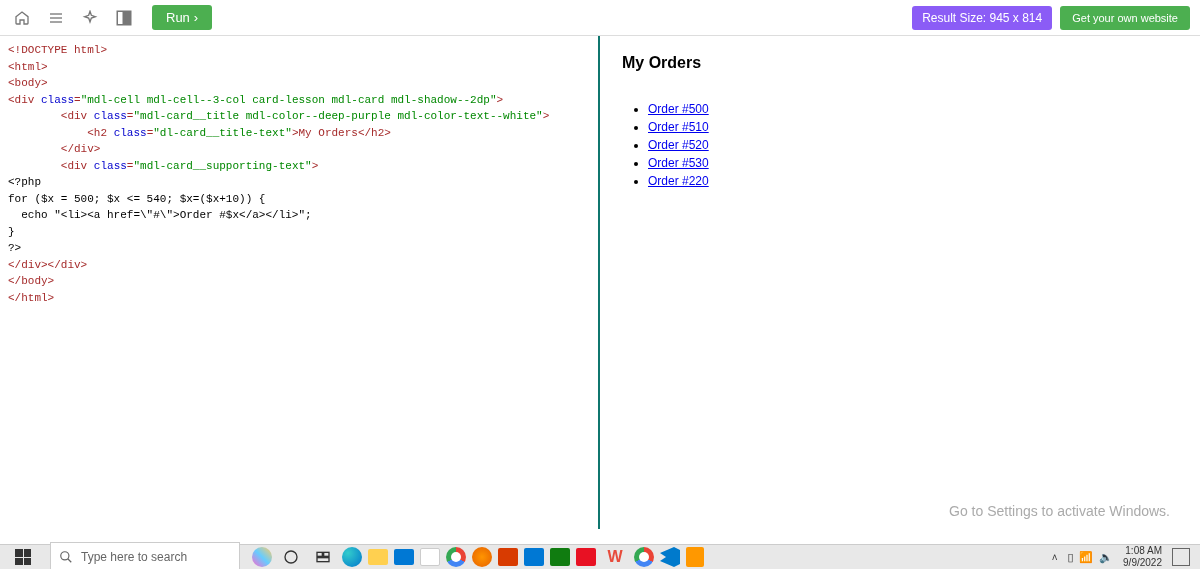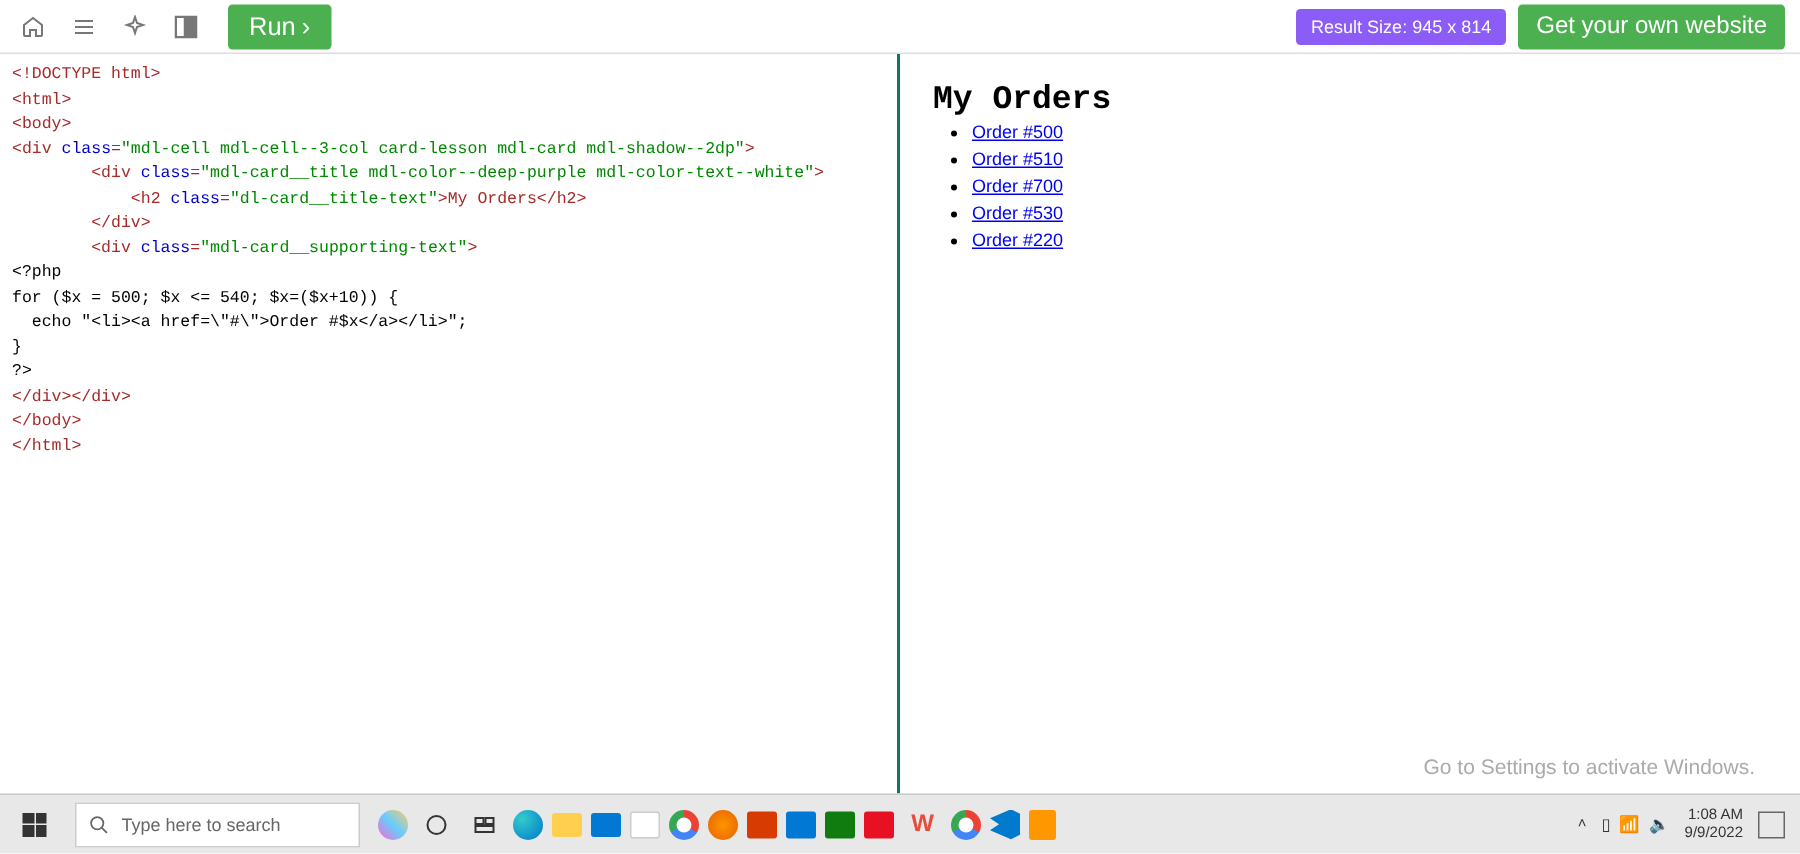--- a/index.html
+++ b/index.html
@@ -1,36 +1,36 @@
 <!DOCTYPE html>
 <html><head>
 <meta charset="utf-8">
 <style>
 * { margin: 0; padding: 0; box-sizing: border-box; }
 body { font-family: Arial, sans-serif; width: 1200px; height: 569px; overflow: hidden; background: #fff; position: relative; }
 .toolbar { height: 36px; background: #fff; border-bottom: 1px solid #ddd; display: flex; align-items: center; padding: 0 10px; }
 .tb-icon { width: 24px; height: 24px; display: flex; align-items: center; justify-content: center; cursor: pointer; margin-right: 10px; color: #666; }
-.run-btn { background: #4CAF50; color: #fff; border: none; padding: 5px 14px; border-radius: 3px; cursor: pointer; font-size: 17px; display: flex; align-items: center; gap: 4px; margin-left: 6px; }
+.run-btn { background: #4CAF50; color: #fff; border: none; padding: 5px 14px; border-radius: 3px; cursor: pointer; font-size: 13px; display: flex; align-items: center; gap: 4px; margin-left: 6px; }
 .tb-spacer { flex: 1; }
 .result-size { color: #fff; background: #8b5cf6; padding: 5px 10px; border-radius: 3px; font-size: 12px; margin-right: 8px; }
-.get-site-btn { background: #4CAF50; color: #fff; border: none; padding: 6px 12px; border-radius: 3px; cursor: pointer; font-size: 16px; }
+.get-site-btn { background: #4CAF50; color: #fff; border: none; padding: 6px 12px; border-radius: 3px; cursor: pointer; font-size: 11px; }
 .main { display: flex; height: calc(100% - 36px - 40px); }
 .editor { width: 50%; height: 100%; padding: 6px 8px; font-family: 'Courier New', monospace; font-size: 11px; line-height: 1.5; color: #a52a2a; white-space: pre; border-right: 2px solid #0f766e; overflow: auto; }
 .tag { color: #a52a2a; }
 .attr { color: #0000cc; }
 .str { color: #008800; }
 .php { color: #000; }
 .preview { width: 50%; height: 100%; padding: 18px 22px; overflow: auto; background: #fff; position: relative; }
-.preview h2 { font-family: Liberation Mono, monospace; font-size: 22px; font-weight: bold; margin-bottom: 0; }
+.preview h2 { font-family: Liberation Sans, sans-serif; font-size: 16px; font-weight: bold; margin-bottom: 28px; }
 .preview ul { list-style: disc; padding-left: 26px; }
 .preview li { font-size: 12px; line-height: 1.5; }
 .preview li a { color: #0000EE; text-decoration: underline; }
 .watermark { position: absolute; right: 30px; bottom: 10px; color: #aaa; font-size: 14px; }
 .watermark .wm1 { font-size: 16px; }
-.taskbar { position: absolute; bottom: 0; left: 0; right: 0; height: 40px; background: #e8e8e8; border-top: 1px solid #ccc; display: flex; align-items: center; }
+.taskbar { position: absolute; bottom: 0; left: 0; right: 0; height: 25px; background: #e8e8e8; border-top: 1px solid #ccc; display: flex; align-items: center; }
 .start-btn { width: 46px; height: 40px; display: flex; align-items: center; justify-content: center; cursor: pointer; }
 .win-logo { width: 16px; height: 16px; display: grid; grid-template: 1fr 1fr / 1fr 1fr; gap: 1px; }
 .win-logo span { background: #333; }
 .search-box { height: 30px; width: 190px; background: #fff; border: 1px solid #ccc; display: flex; align-items: center; padding: 0 8px; margin-left: 4px; font-size: 12px; color: #666; gap: 8px; }
 .task-icons { display: flex; align-items: center; gap: 6px; margin-left: 12px; }
 .ticon { width: 26px; height: 26px; border-radius: 2px; display: flex; align-items: center; justify-content: center; font-size: 14px; cursor: pointer; }
 .tray { margin-left: auto; display: flex; align-items: center; gap: 10px; padding-right: 10px; font-size: 10px; color: #333; }
 .tray-icons { display: flex; gap: 6px; font-size: 11px; }
 .clock { text-align: right; line-height: 1.2; }
 .notif { width: 18px; height: 18px; border: 1px solid #666; }
@@ -88,21 +88,21 @@
 <span class="php">?&gt;</span>
 <span class="tag">&lt;/div&gt;&lt;/div&gt;</span>
 <span class="tag">&lt;/body&gt;</span>
 <span class="tag">&lt;/html&gt;</span></div>
 
   <div class="preview">
     <h2>My Orders</h2>
     <ul>
       <li><a href="#">Order #500</a></li>
       <li><a href="#">Order #510</a></li>
-      <li><a href="#">Order #700</a></li>
+      <li><a href="#">Order #520</a></li>
       <li><a href="#">Order #530</a></li>
       <li><a href="#">Order #220</a></li>
     </ul>
     <div class="watermark">
       <div>Go to Settings to activate Windows.</div>
     </div>
   </div>
 </div>
 
 <div class="taskbar">

